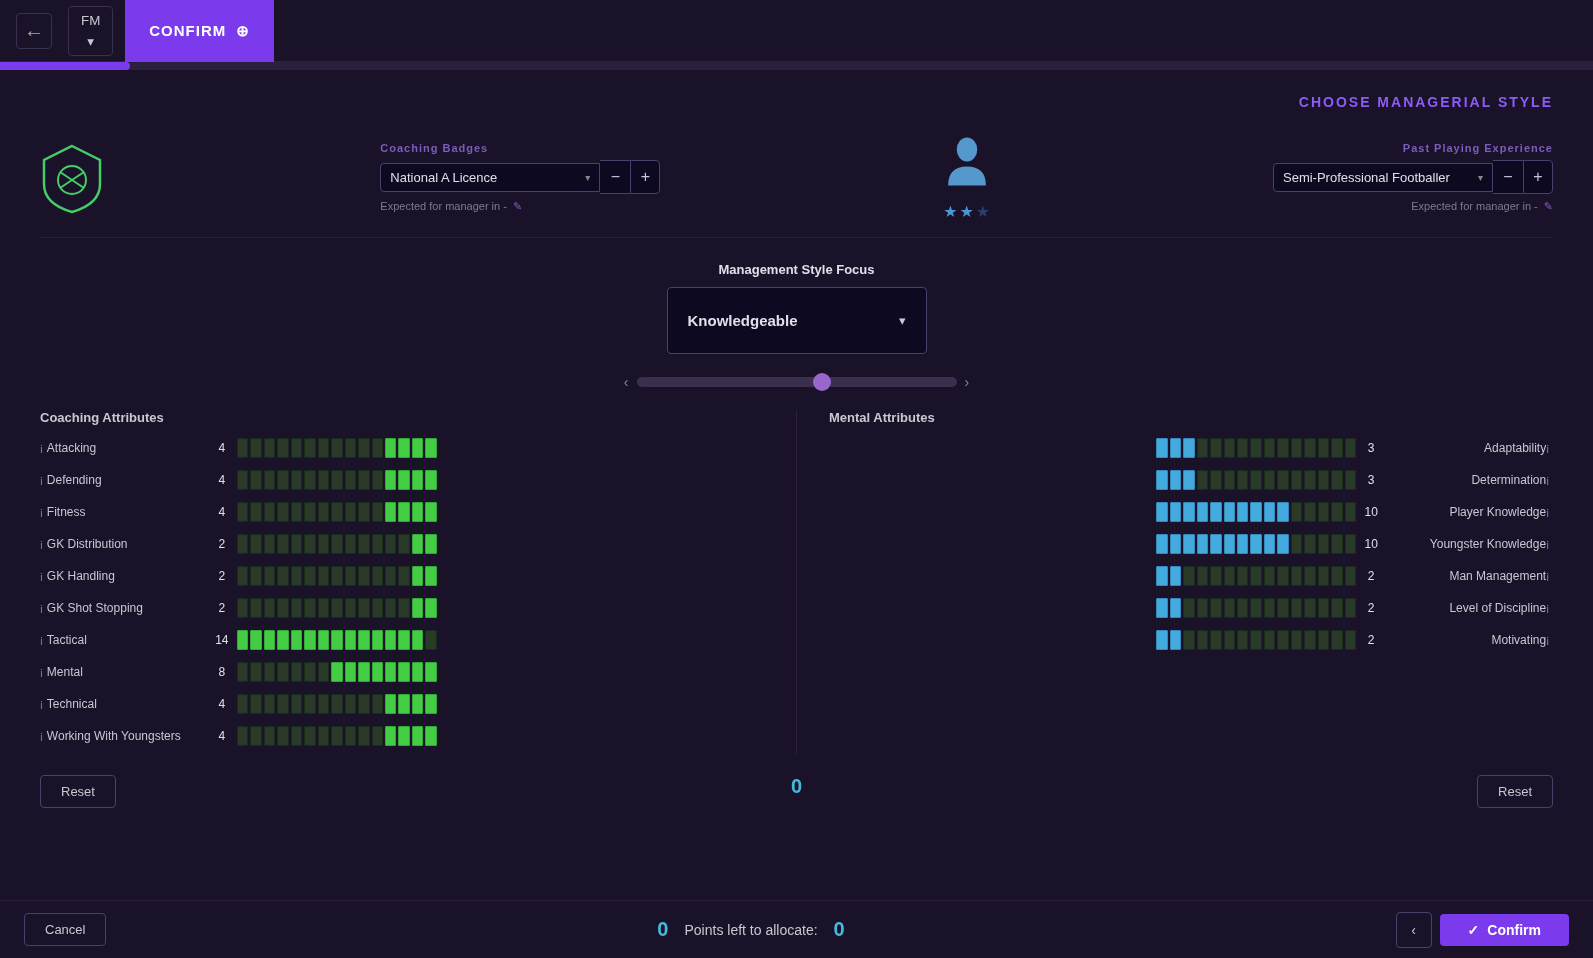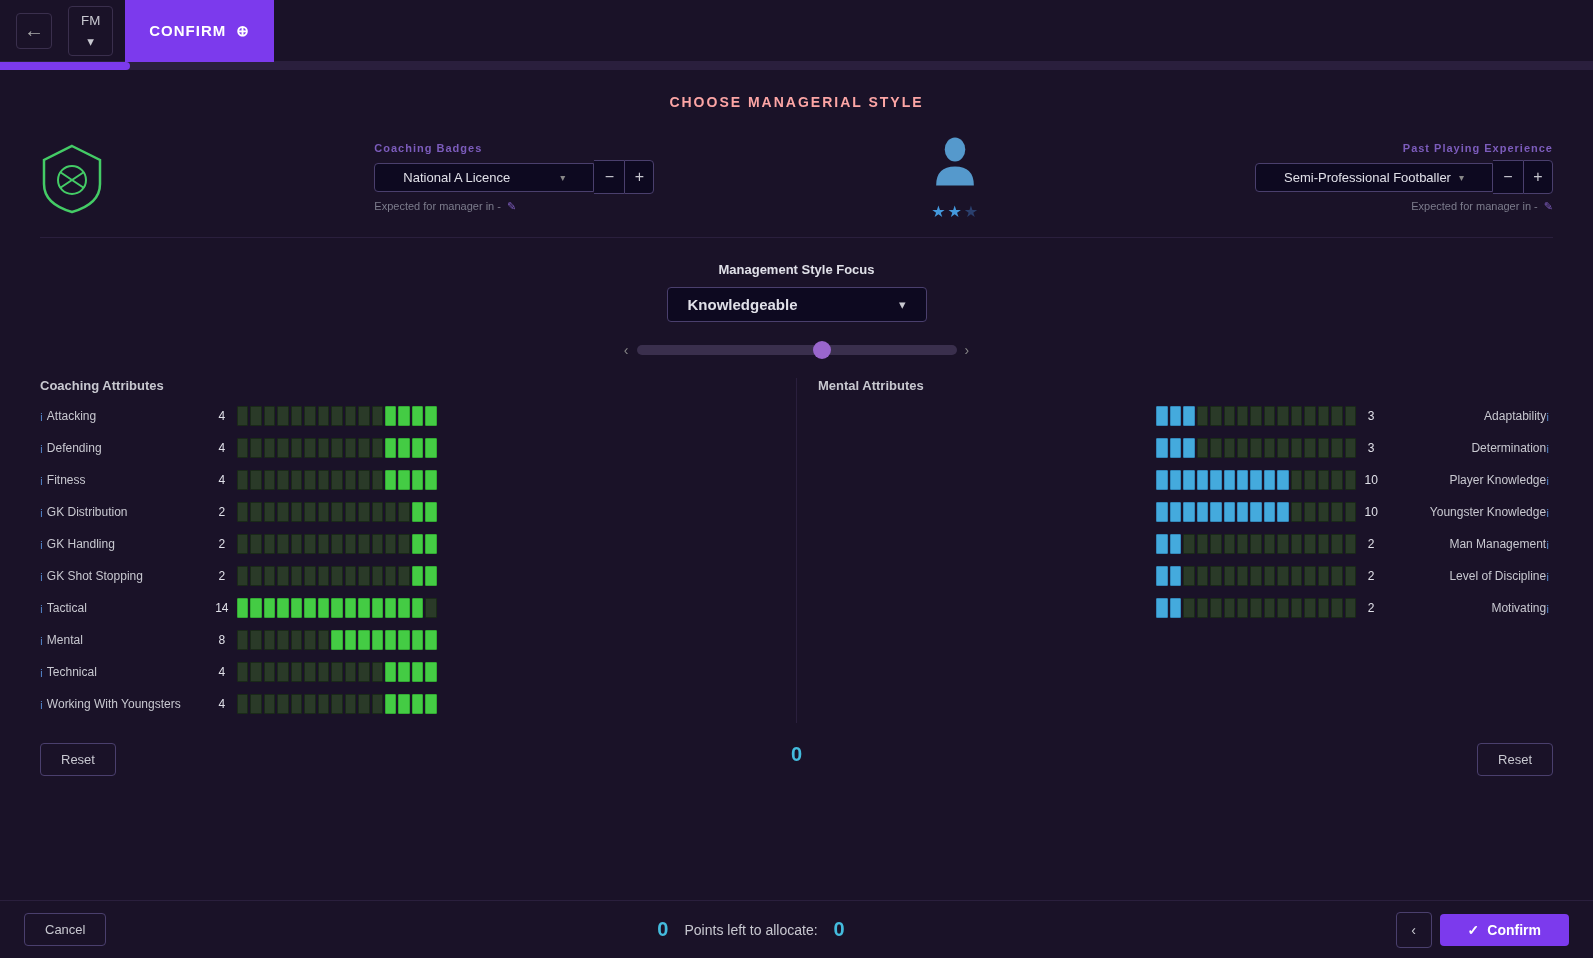--- a/index.html
+++ b/index.html
@@ -86,25 +86,25 @@
     }
 
     
     .main-content {
       padding: 24px 40px;
       height: calc(958px - 62px - 8px - 60px);
       overflow-y: auto;
     }
 
     .section-title {
-      text-align: center;
+      text-align: right;
       font-size: 14px;
       font-weight: 700;
       letter-spacing: 2px;
-      color: #fca5a5;
+      color: #8b5cf6;
       margin-bottom: 24px;
     }
 
     
     .badges-row {
       display: flex;
       align-items: center;
       justify-content: space-between;
       margin-bottom: 24px;
       border-bottom: 1px solid #2a1f3d;
@@ -128,21 +128,21 @@
       display: flex;
       align-items: center;
       gap: 0;
     }
     .badge-select-wrapper {
       display: flex;
       align-items: center;
       background: #0d0920;
       border: 1px solid #4a3f6d;
       border-radius: 4px 0 0 4px;
-      padding: 6px 28px;
+      padding: 6px 9px;
       min-width: 220px;
       gap: 8px;
     }
     .badge-select-text {
       color: #e0e0e8;
       flex: 1;
     }
     .chevron-down {
       color: #888;
       font-size: 10px;
@@ -197,21 +197,21 @@
       font-weight: 700;
       color: #e0e0e8;
       margin-bottom: 10px;
     }
     .style-dropdown {
       display: inline-flex;
       align-items: center;
       background: #0d0920;
       border: 1px solid #4a3f6d;
       border-radius: 4px;
-      padding: 8px 20px;
+      padding: 24px 20px;
       min-width: 260px;
       justify-content: space-between;
       cursor: pointer;
       gap: 10px;
     }
     .style-dropdown-text {
       color: #e0e0e8;
       font-size: 15px;
       font-weight: 600;
     }
@@ -243,21 +243,21 @@
       border-radius: 50%;
       position: absolute;
       top: -4px;
       left: 55%;
       cursor: pointer;
     }
 
     
     .attributes-container {
       display: flex;
-      gap: 1px;
+      gap: 12px;
       margin-top: 8px;
     }
     .attr-column {
       flex: 1;
     }
     .attr-column-title {
       font-size: 13px;
       color: #c8c8d0;
       margin-bottom: 10px;
       font-weight: 600;

